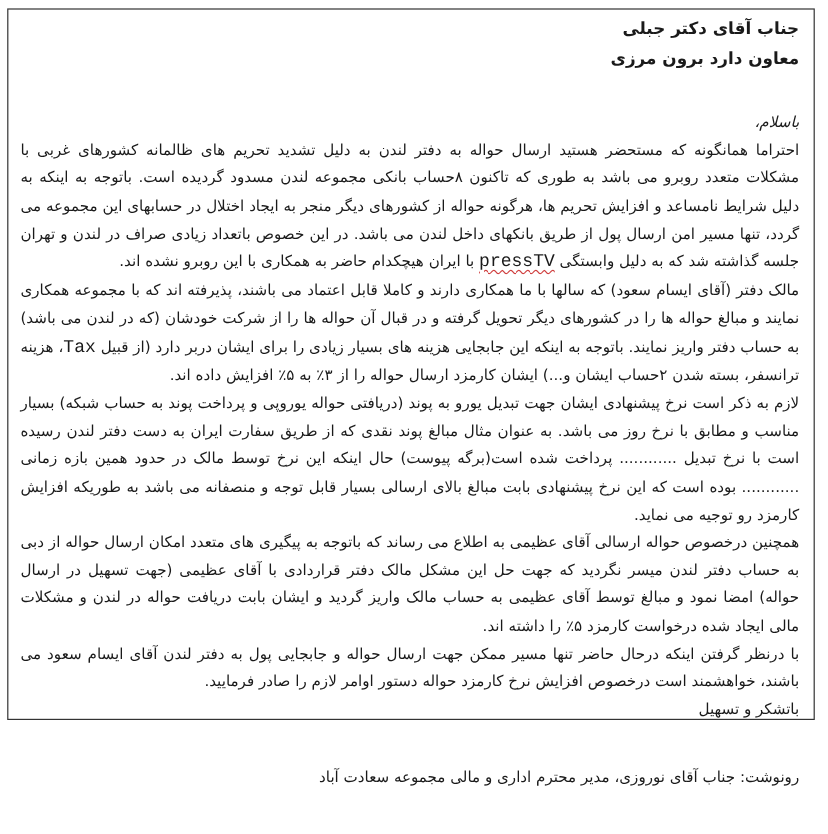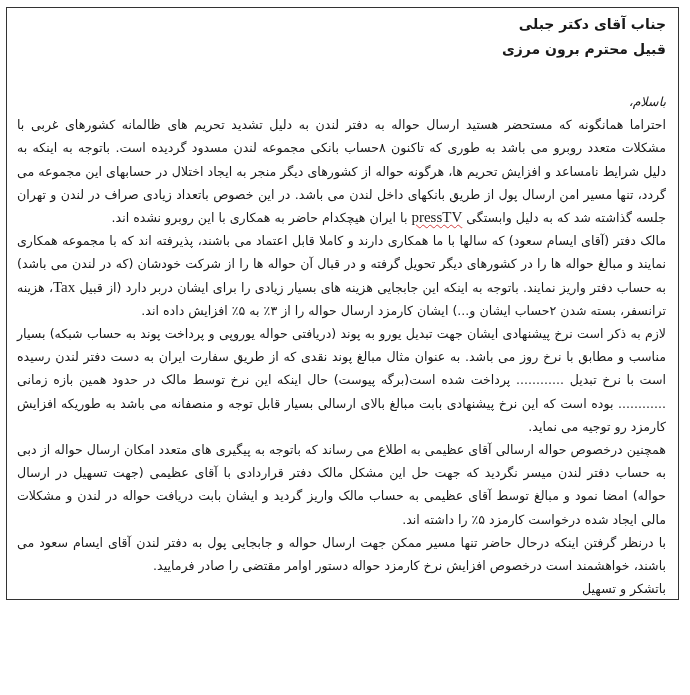--- a/index.html
+++ b/index.html
@@ -46,21 +46,21 @@
       font-style: italic;
     }
     .para {
       font-size: 12.6px;
       line-height: 23.2px;
       text-align: justify;
       text-align-last: right;
       margin: 0;
     }
     .latin {
-      font-family: Liberation Serif, serif;
+      font-family: Liberation Mono, monospace;
       font-size: 15px;
       direction: ltr;
       unicode-bidi: embed;
     }
     .spell {
       text-decoration: underline wavy #d04040;
       text-decoration-thickness: 1px;
       text-underline-offset: 2px;
     }
     .closing {
@@ -73,35 +73,36 @@
       line-height: 23.2px;
       margin-top: 34px;
     }
   </style>
 </head>
 <body>
 
 <div class="frame">
   <div class="doc">
     <p class="title-line">جناب آقای دکتر جبلی</p>
-    <p class="title-line">قبیل محترم برون مرزی</p>
+    <p class="title-line">معاون دارد برون مرزی</p>
 
     <div class="salutation">باسلام،</div>
 
     <p class="para">
       <span>احتراما همانگونه که مستحضر هستید ارسال حواله به دفتر لندن به دلیل تشدید تحریم های ظالمانه کشورهای غربی با مشکلات متعدد روبرو می باشد به طوری که تاکنون ۸حساب بانکی مجموعه لندن مسدود گردیده است. باتوجه به اینکه به دلیل شرایط نامساعد و افزایش تحریم ها، هرگونه حواله از کشورهای دیگر منجر به ایجاد اختلال در حسابهای این مجموعه می گردد، تنها مسیر امن ارسال پول از طریق بانکهای داخل لندن می باشد. در این خصوص باتعداد زیادی صراف در لندن و تهران جلسه گذاشته شد که به دلیل وابستگی</span>
       <span class="latin spell">pressTV</span>
       <span>با ایران هیچکدام حاضر به همکاری با این روبرو نشده اند.</span>
     </p>
 
     <p class="para">
       <span>مالک دفتر (آقای ایسام سعود) که سالها با ما همکاری دارند و کاملا قابل اعتماد می باشند، پذیرفته اند که با مجموعه همکاری نمایند و مبالغ حواله ها را در کشورهای دیگر تحویل گرفته و در قبال آن حواله ها را از شرکت خودشان (که در لندن می باشد) به حساب دفتر واریز نمایند. باتوجه به اینکه این جابجایی هزینه های بسیار زیادی را برای ایشان دربر دارد (از قبیل</span>
       <span class="latin">Tax</span><span>، هزینه ترانسفر، بسته شدن ۲حساب ایشان و...) ایشان کارمزد ارسال حواله را از ۳٪ به ۵٪ افزایش داده اند.</span>
     </p>
 
     <p class="para">لازم به ذکر است نرخ پیشنهادی ایشان جهت تبدیل یورو به پوند (دریافتی حواله یوروپی و پرداخت پوند به حساب شبکه) بسیار مناسب و مطابق با نرخ روز می باشد. به عنوان مثال مبالغ پوند نقدی که از طریق سفارت ایران به دست دفتر لندن رسیده است با نرخ تبدیل ............ پرداخت شده است(برگه پیوست) حال اینکه این نرخ توسط مالک در حدود همین بازه زمانی ............ بوده است که این نرخ پیشنهادی بابت مبالغ بالای ارسالی بسیار قابل توجه و منصفانه می باشد به طوریکه افزایش کارمزد رو توجیه می نماید.</p>
     <p class="para">همچنین درخصوص حواله ارسالی آقای عظیمی به اطلاع می رساند که باتوجه به پیگیری های متعدد امکان ارسال حواله از دبی به حساب دفتر لندن میسر نگردید که جهت حل این مشکل مالک دفتر قراردادی با آقای عظیمی (جهت تسهیل در ارسال حواله) امضا نمود و مبالغ توسط آقای عظیمی به حساب مالک واریز گردید و ایشان بابت دریافت حواله در لندن و مشکلات مالی ایجاد شده درخواست کارمزد ۵٪ را داشته اند.</p>
-    <p class="para">با درنظر گرفتن اینکه درحال حاضر تنها مسیر ممکن جهت ارسال حواله و جابجایی پول به دفتر لندن آقای ایسام سعود می باشند، خواهشمند است درخصوص افزایش نرخ کارمزد حواله دستور اوامر مقتضی را صادر فرمایید.</p>
+    <p class="para">با درنظر گرفتن اینکه درحال حاضر تنها مسیر ممکن جهت ارسال حواله و جابجایی پول به دفتر لندن آقای ایسام سعود می باشند، خواهشمند است درخصوص افزایش نرخ کارمزد حواله دستور اوامر لازم را صادر فرمایید.</p>
 
     <p class="closing">باتشکر و تسهیل</p>
 
+    <div class="cc">رونوشت: جناب آقای نوروزی، مدیر محترم اداری و مالی مجموعه سعادت آباد</div>
   </div>
 </div>
 
 </body></html>

